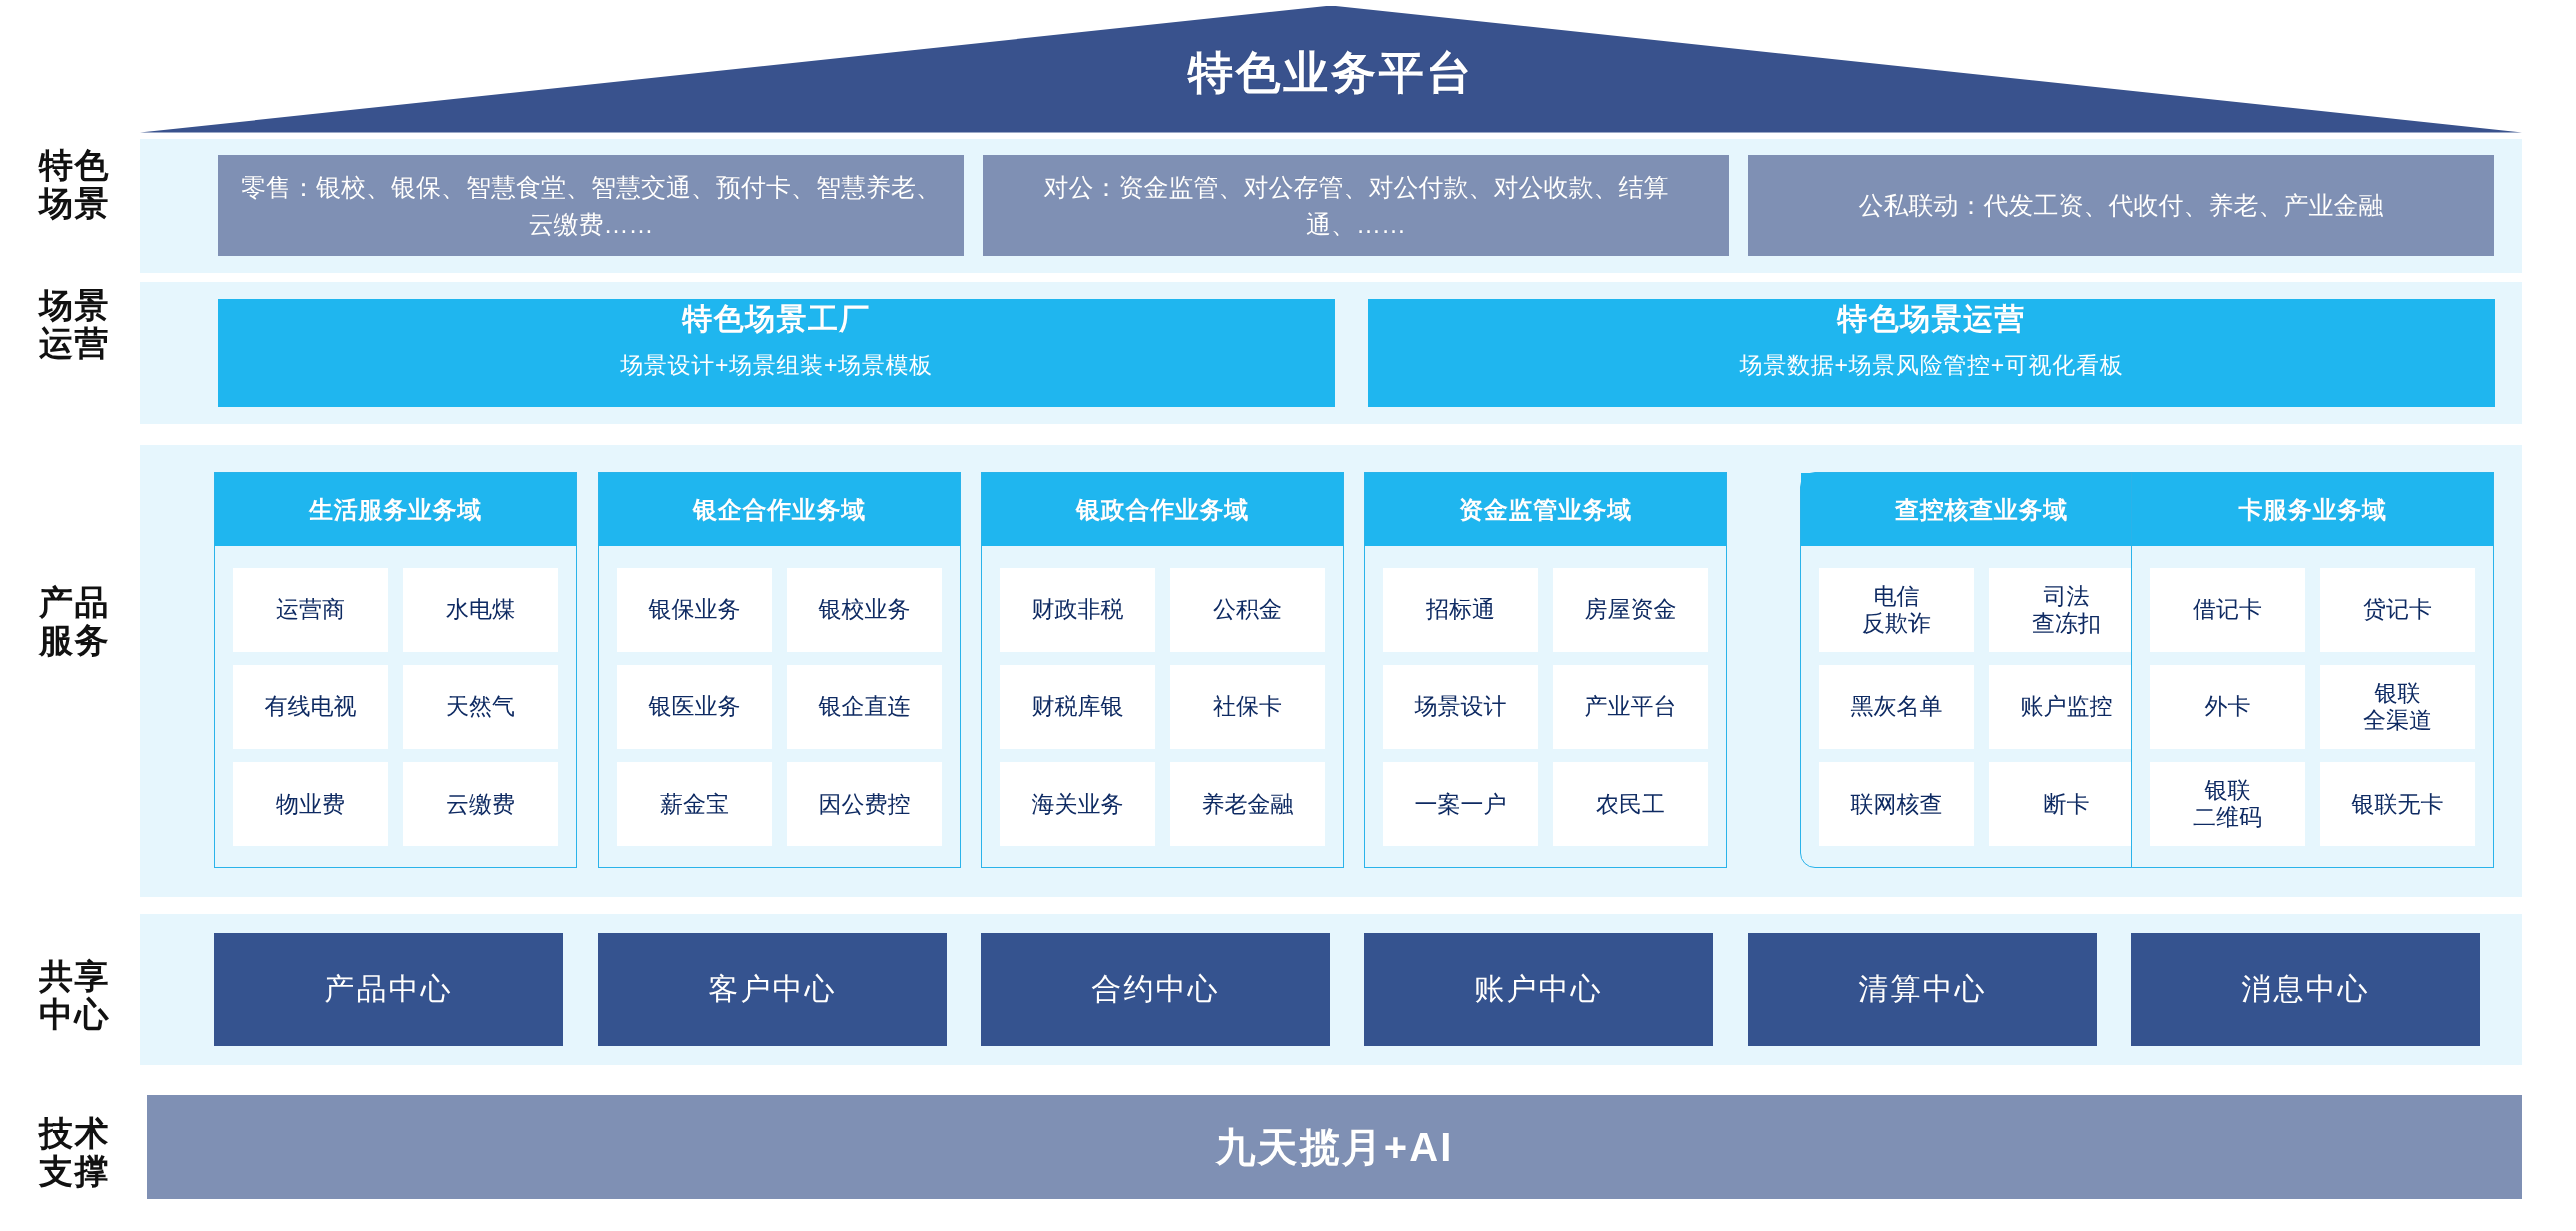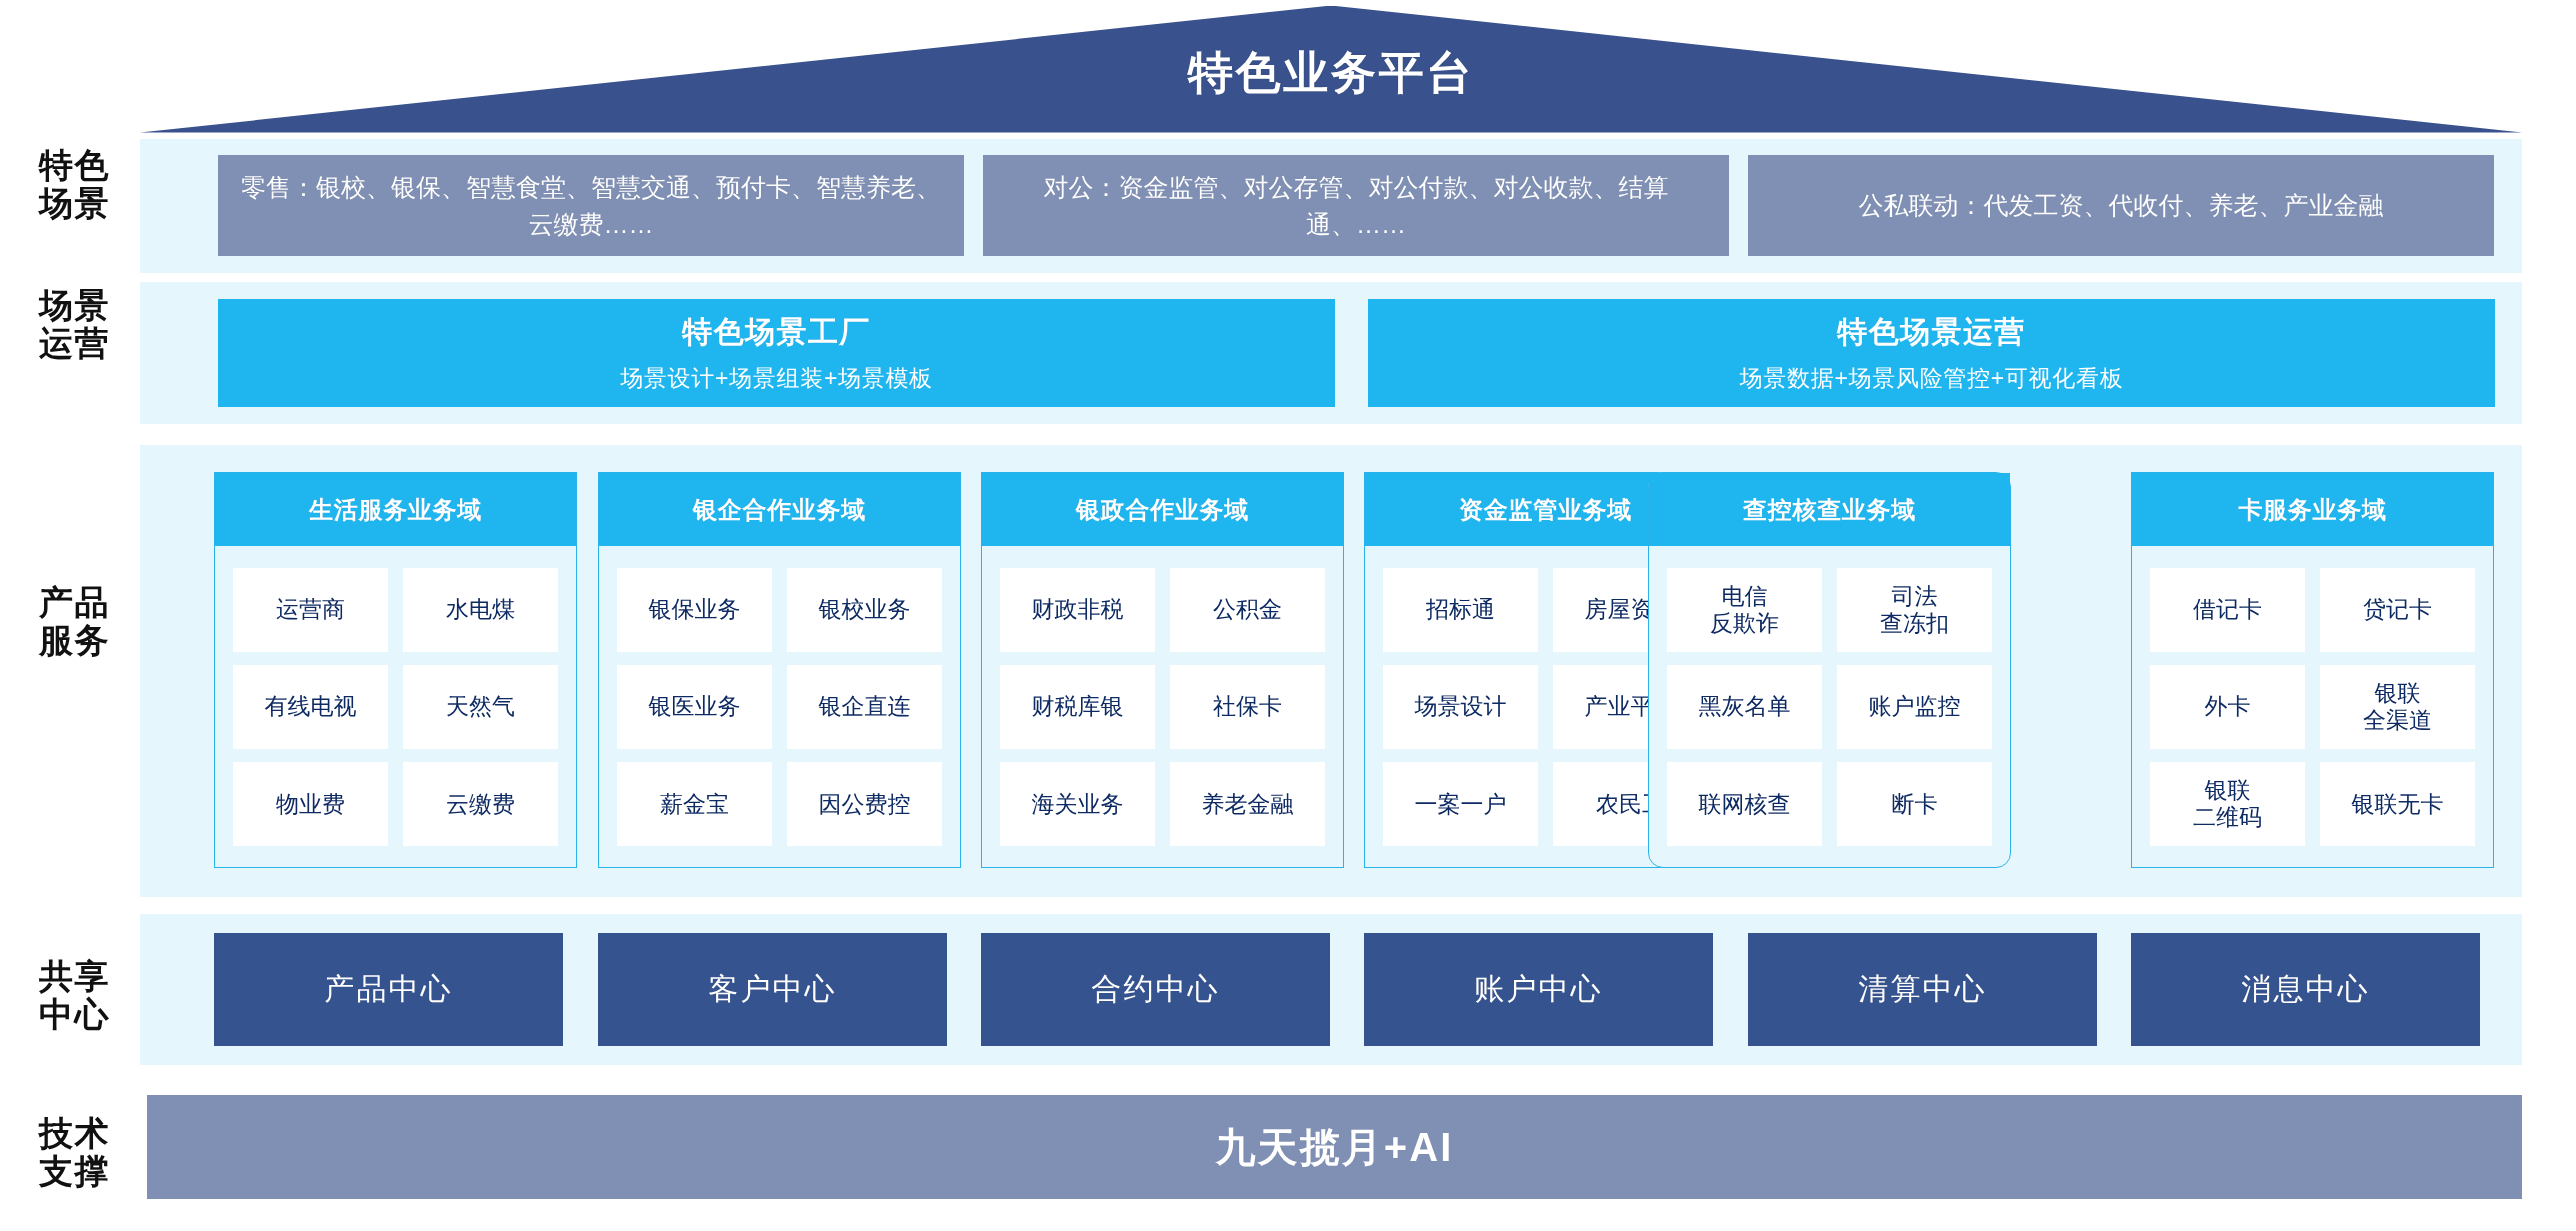--- a/index.html
+++ b/index.html
@@ -37,21 +37,21 @@
     position:absolute;background:#7f90b4;color:#ffffff;
     display:flex;align-items:center;justify-content:center;text-align:center;
     font-size:25px;line-height:1.45;font-weight:normal;
     padding:4.1px 12.3px;box-sizing:border-box;
     text-shadow:0 0 0.7px rgba(0,0,0,.15);
   }
 
   
   .opbar{
     position:absolute;background:#1fb6ef;color:#ffffff;
-    display:flex;flex-direction:column;align-items:center;justify-content:center;
+    display:flex;flex-direction:column;align-items:center;
     box-sizing:border-box;
   }
   .opbar .t1{font-size:30px;font-weight:bold;letter-spacing:1.4px;margin-bottom:9.6px;
     text-shadow:0 0 0.7px rgba(0,0,0,.15);}
   .opbar .t2{font-size:23px;font-weight:normal;letter-spacing:0.7px;}
 
   
   .domcol{
     position:absolute;top:472px;width:363px;height:396px;
     border:1.4px solid #2ab3ea;box-sizing:border-box;background:#e6f6fd;
@@ -163,21 +163,21 @@
     <div class="domgrid">
       <div class="domcell">招标通</div>
       <div class="domcell">房屋资金</div>
       <div class="domcell">场景设计</div>
       <div class="domcell">产业平台</div>
       <div class="domcell">一案一户</div>
       <div class="domcell">农民工</div>
     </div>
   </div>
 
-  <div class="domcol" style="left:1648px;border-radius:15px;">
+  <div class="domcol" style="left:1800px;border-radius:15px;">
     <div class="domhead">查控核查业务域</div>
     <div class="domgrid">
       <div class="domcell">电信
 反欺诈</div>
       <div class="domcell">司法
 查冻扣</div>
       <div class="domcell">黑灰名单</div>
       <div class="domcell">账户监控</div>
       <div class="domcell">联网核查</div>
       <div class="domcell">断卡</div>

